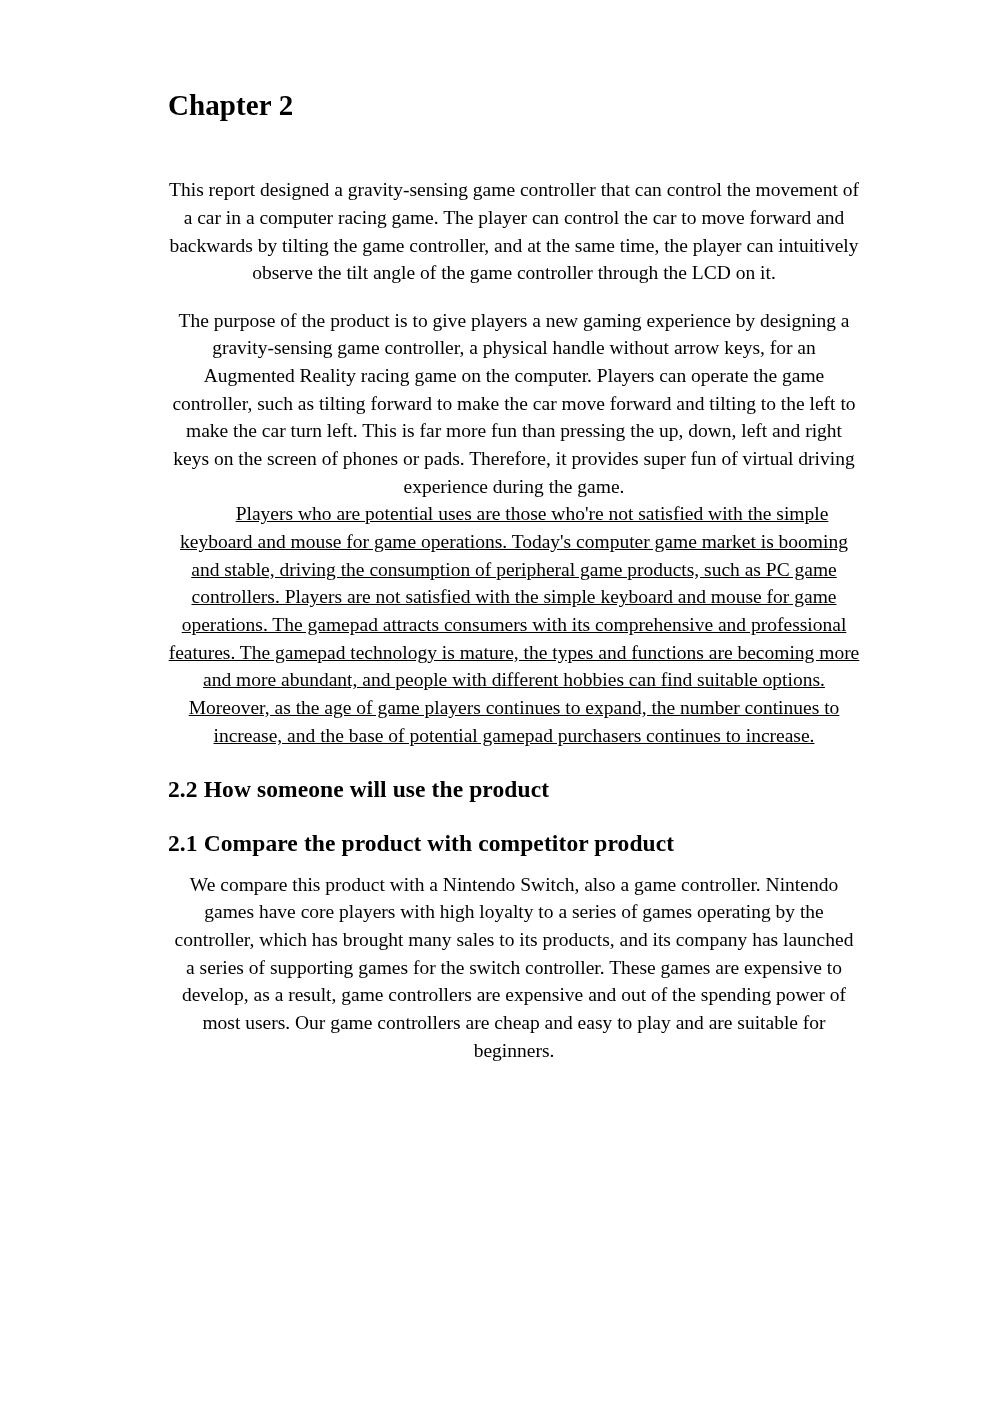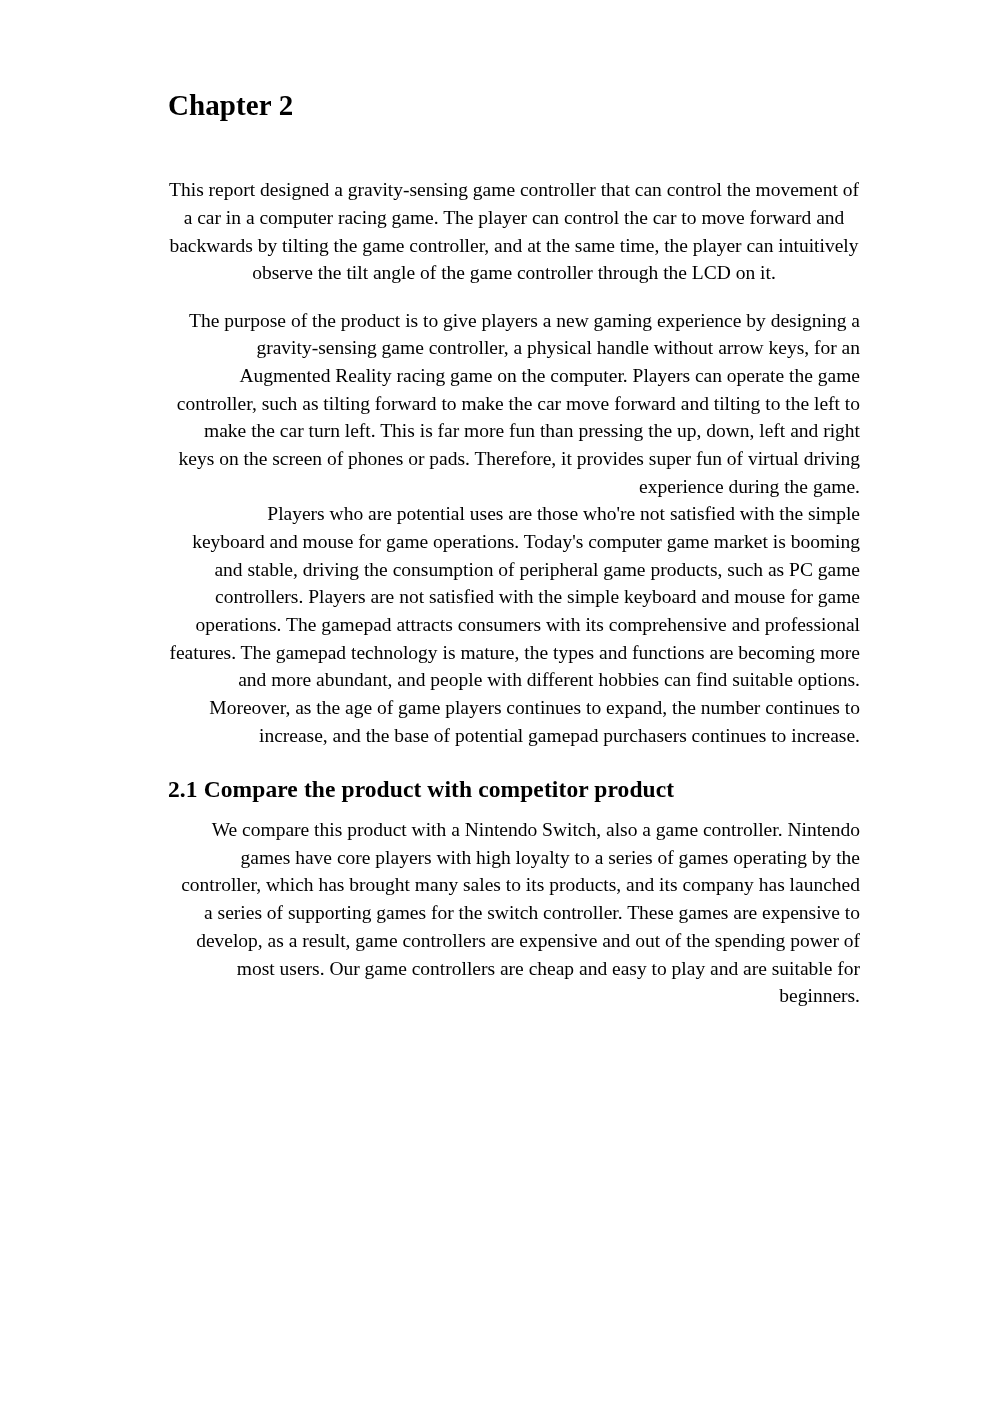--- a/index.html
+++ b/index.html
@@ -47,40 +47,42 @@
     font-size: 23.5px;
     font-weight: bold;
     margin: 24px 0 12px 0;
     line-height: 1.3;
     letter-spacing: 0.1px;
   }
   p.body-para {
     font-size: 19.5px;
     line-height: 1.42;
     margin: 0 0 0 0;
-    text-align: right;
+    text-align: center;
   }
   p.body-para + p.body-para {
     margin-top: 0;
+    text-decoration: underline;
   }
   .indent {
     text-indent: 36px;
   }
 </style>
 </head>
 <body>
 
 <div class="page">
 
   <div class="doc-title-block">
     <div class="chapter-line">Chapter 2</div>
   </div>
 
   <p class="intro-para">This report designed a gravity-sensing game controller that can control the movement of a car in a computer racing game. The player can control the car to move forward and backwards by tilting the game controller, and at the same time, the player can intuitively observe the tilt angle of the game controller through the LCD on it.</p>
 
   <p class="body-para">The purpose of the product is to give players a new gaming experience by designing a gravity-sensing game controller, a physical handle without arrow keys, for an Augmented Reality racing game on the computer. Players can operate the game controller, such as tilting forward to make the car move forward and tilting to the left to make the car turn left. This is far more fun than pressing the up, down, left and right keys on the screen of phones or pads. Therefore, it provides super fun of virtual driving experience during the game.</p>
   <p class="body-para indent">Players who are potential uses are those who're not satisfied with the simple keyboard and mouse for game operations. Today's computer game market is booming and stable, driving the consumption of peripheral game products, such as PC game controllers. Players are not satisfied with the simple keyboard and mouse for game operations. The gamepad attracts consumers with its comprehensive and professional features. The gamepad technology is mature, the types and functions are becoming more and more abundant, and people with different hobbies can find suitable options. Moreover, as the age of game players continues to expand, the number continues to increase, and the base of potential gamepad purchasers continues to increase.</p>
 
+  <h2 class="section-heading">2.2 How someone will use the product</h2>
 
   <h2 class="section-heading">2.1 Compare the product with competitor product</h2>
   <p class="body-para">We compare this product with a Nintendo Switch, also a game controller. Nintendo games have core players with high loyalty to a series of games operating by the controller, which has brought many sales to its products, and its company has launched a series of supporting games for the switch controller. These games are expensive to develop, as a result, game controllers are expensive and out of the spending power of most users. Our game controllers are cheap and easy to play and are suitable for beginners.</p>
 
 </div>
 
 </body></html>

